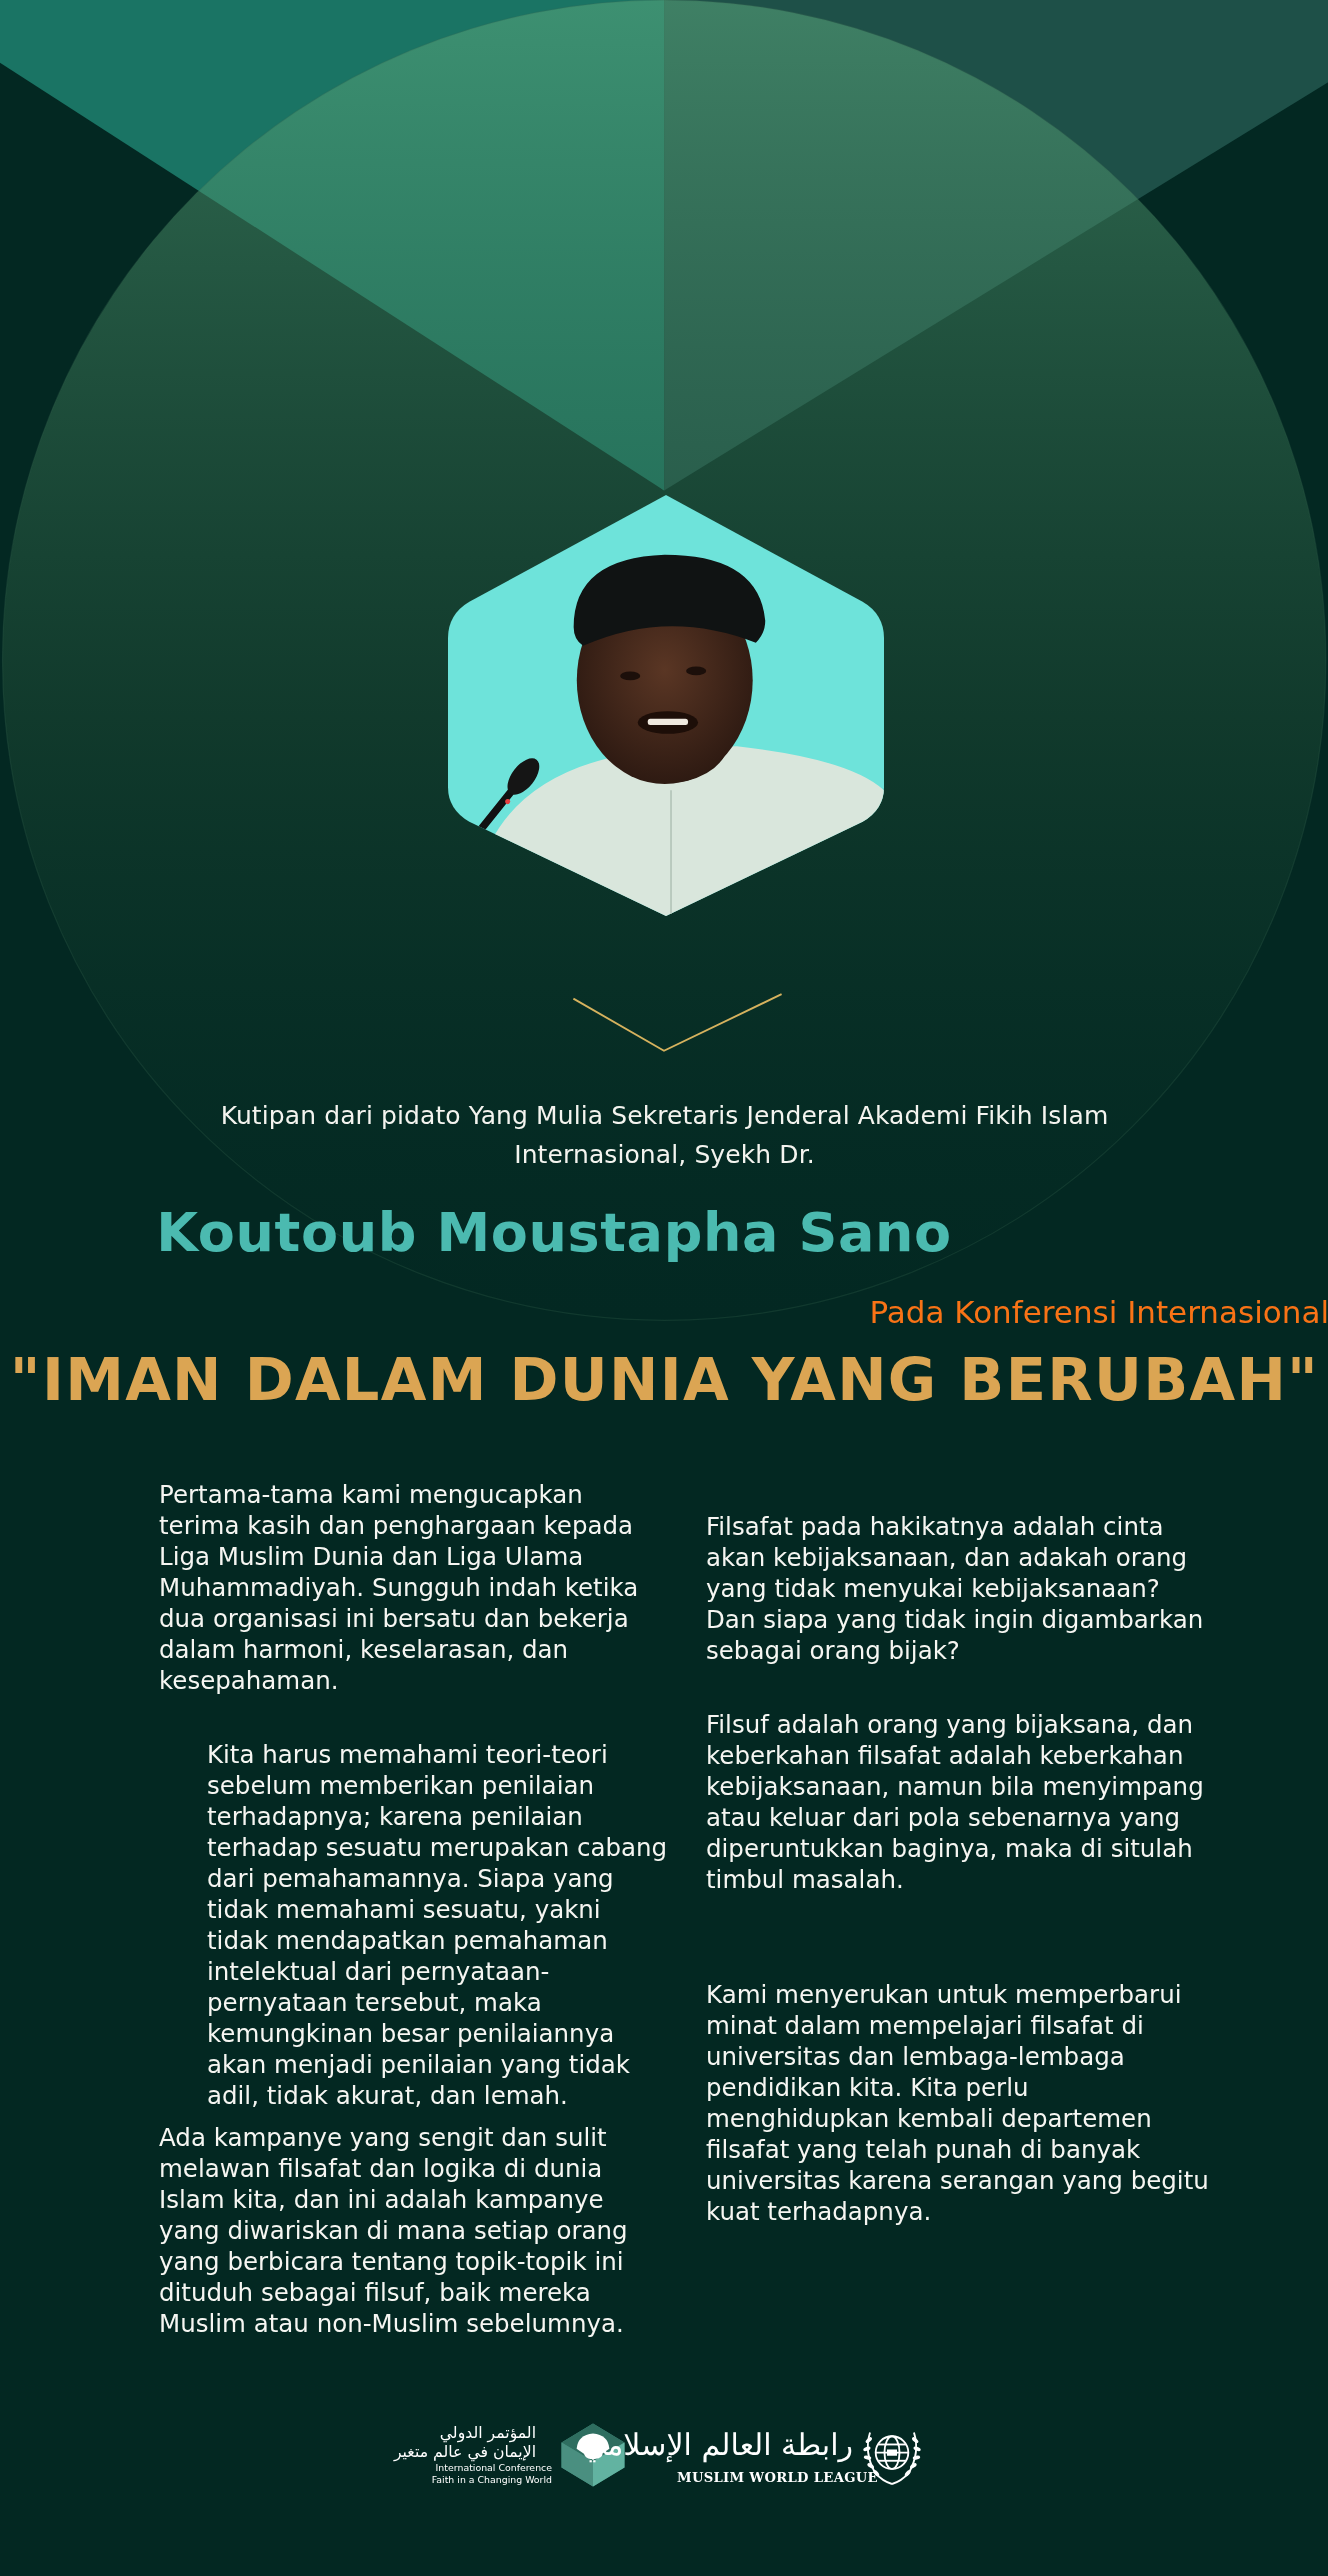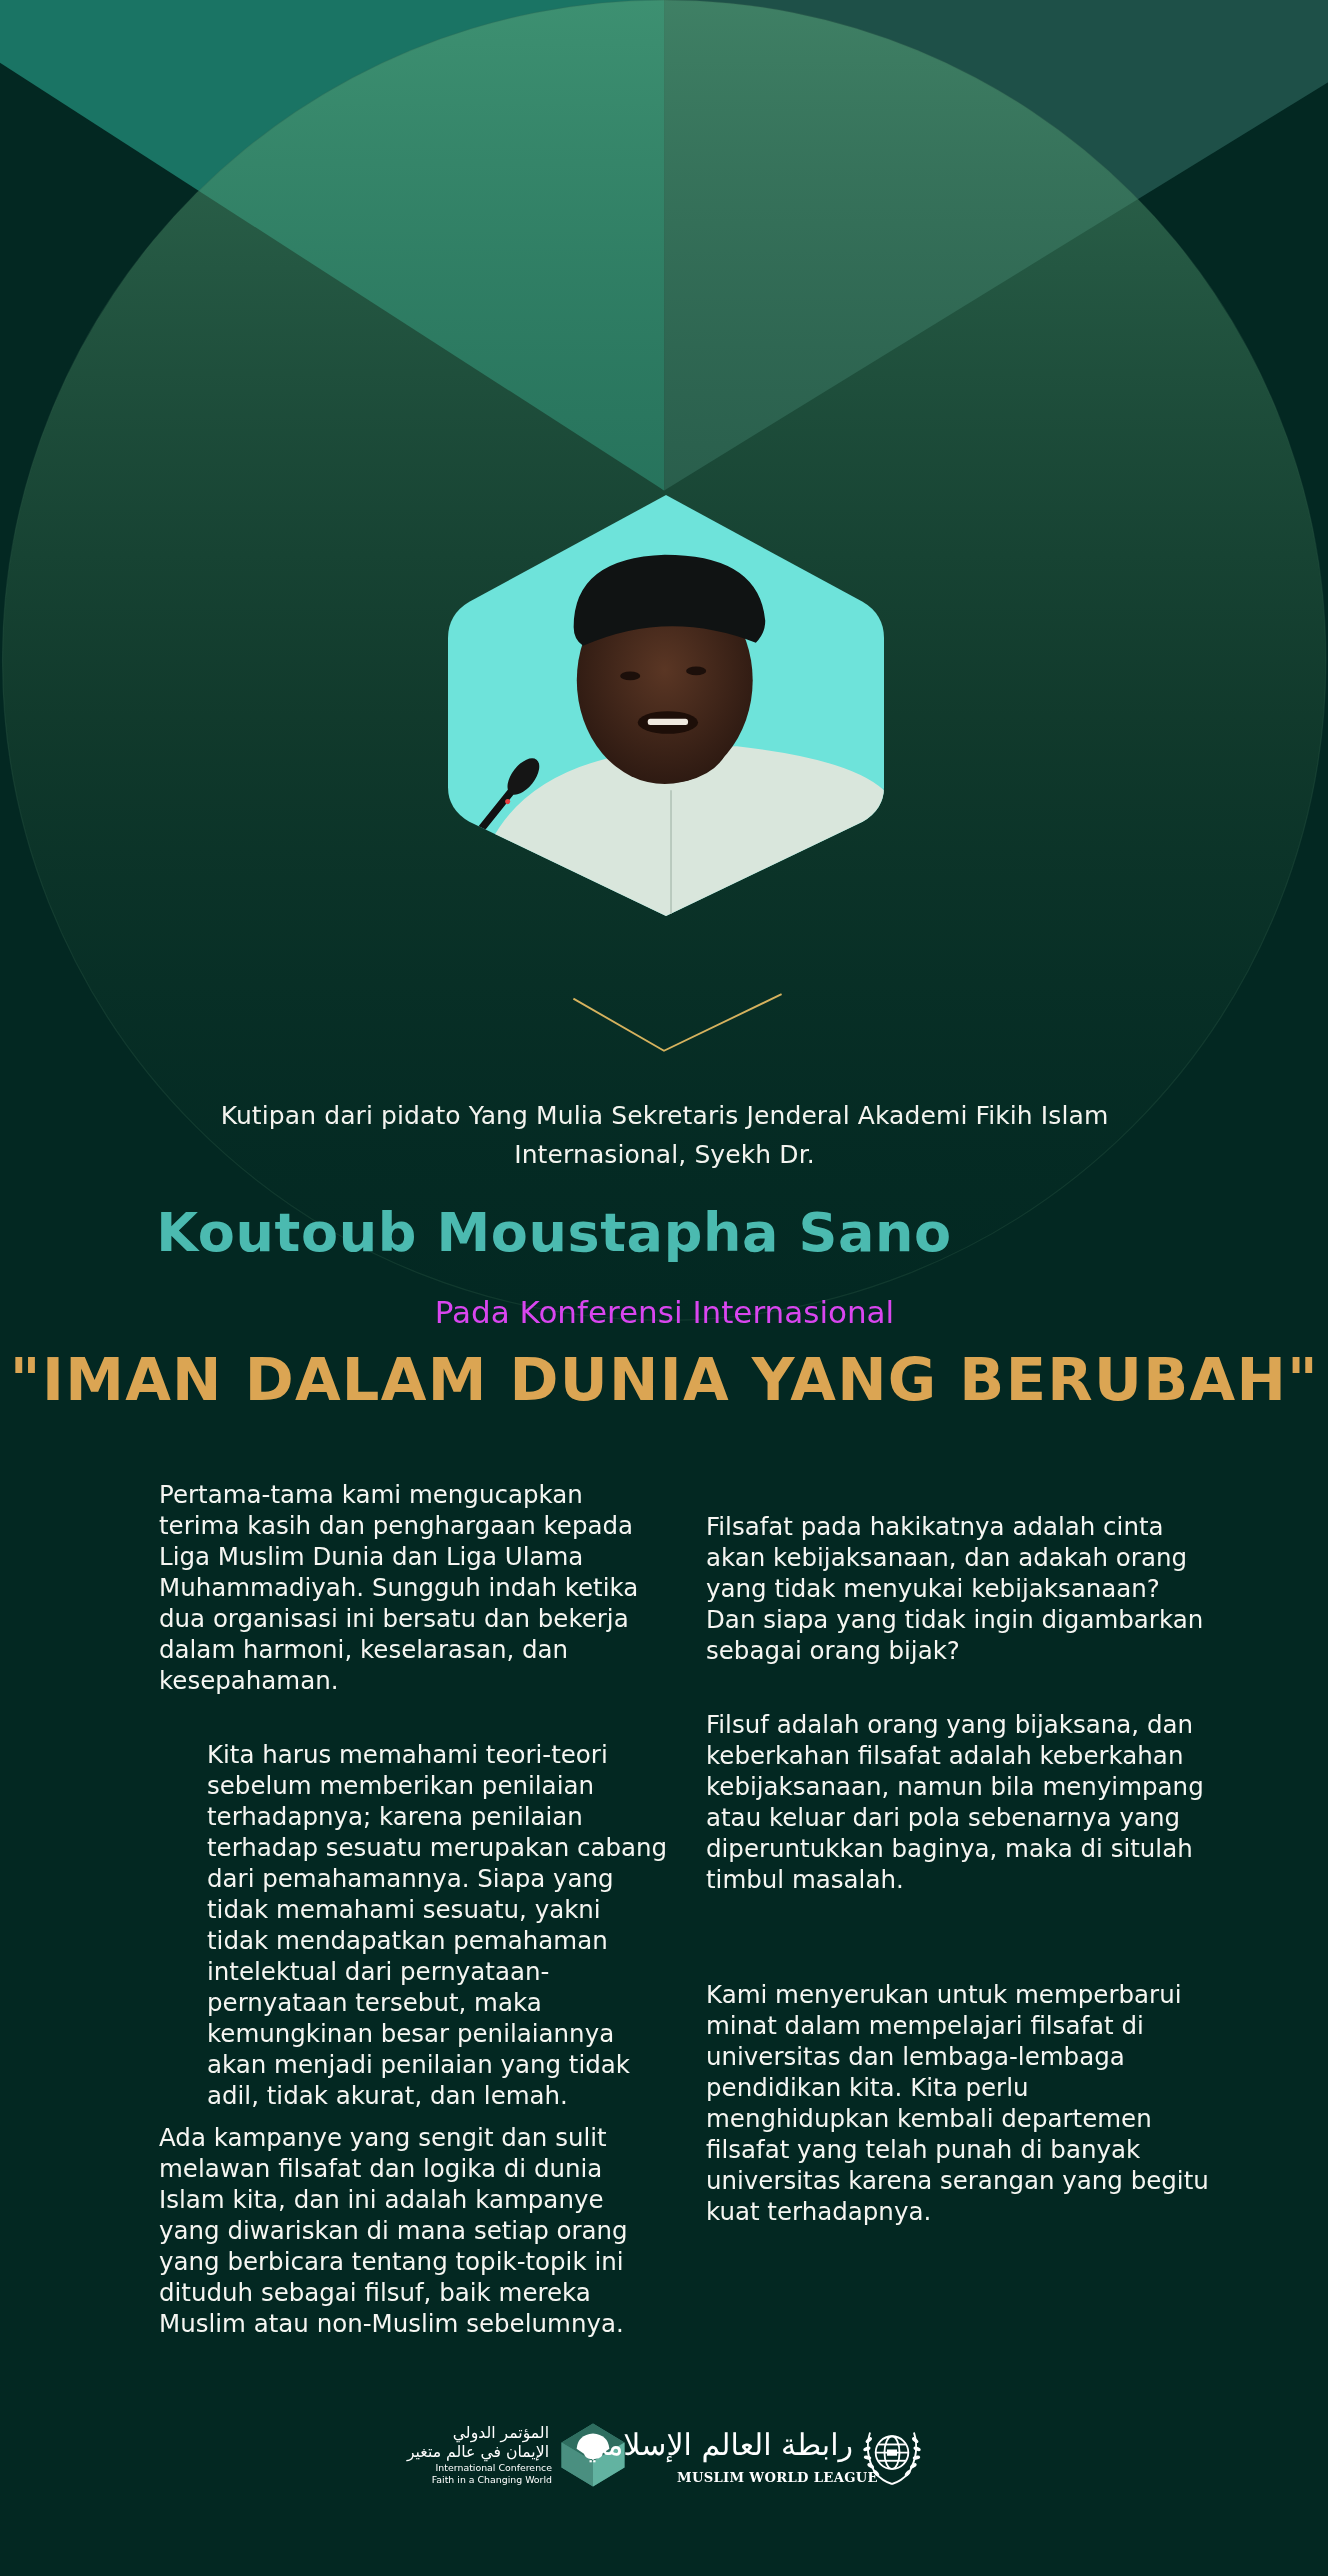--- a/index.html
+++ b/index.html
@@ -19,21 +19,21 @@
     text-align: center; color: #f4f4ef; font-size: 25px; line-height: 39px;
     font-family: "DejaVu Sans", sans-serif; letter-spacing: 0.1px; z-index: 3;
   }
   .speaker {
     position: absolute; left: 0; top: 1201px; width: 1108px;
     text-align: center; color: #4bbab0; font-size: 54px; font-weight: bold;
     font-family: "DejaVu Sans", sans-serif; letter-spacing: 0.6px; z-index: 3;
   }
   .conf-label {
     position: absolute; left: 0; top: 1294px; width: 1329px;
-    text-align: center; color: #d946ef; font-size: 31px; z-index: 3;
+    text-align: right; color: #f97316; font-size: 31px; z-index: 3;
     font-family: "DejaVu Sans", sans-serif;
   }
   .conf-title {
     position: absolute; left: 0; top: 1345px; width: 1329px;
     text-align: center; color: #dba553; font-size: 59px; font-weight: bold; z-index: 3;
     font-family: "DejaVu Sans", sans-serif; letter-spacing: 1.3px;
   }
 
   .col {
     position: absolute; z-index: 3; color: #f6f6f2;
@@ -45,21 +45,21 @@
   .col-left .p1 { position: absolute; top: 0; }
   .col-left .p2 { position: absolute; top: 260px; margin-left: 48px; }
   .col-left .p3 { position: absolute; top: 643px; }
   .col-right .p1 { position: absolute; top: 0; margin-top: 32px; }
   .col-right .p2 { position: absolute; top: 230px; }
   .col-right .p3 { position: absolute; top: 500px; }
 
   .footer { position: absolute; left: 0; top: 2415px; width: 1329px; height: 88px; z-index: 3; }
   .logo-conf { position: absolute; left: 401px; top: 5px; width: 226px; height: 75px; }
   .logo-conf .ar {
-    position: absolute; right: 78px; top: 2.5px; color: #ffffff; font-size: 15.7px; line-height: 19px;
+    position: absolute; right: 91px; top: 2.5px; color: #ffffff; font-size: 15.7px; line-height: 19px;
     text-align: right; direction: rtl; font-family: "DejaVu Sans", sans-serif; white-space: nowrap;
   }
   .logo-conf .en {
     position: absolute; right: 75px; top: 42px; color: #ffffff; font-size: 9.4px; line-height: 12px;
     text-align: right; font-family: "DejaVu Sans", sans-serif; white-space: nowrap;
   }
   .logo-conf .mark { position: absolute; right: 0; top: 1.3px; width: 68px; height: 68px; }
 
   .logo-mwl { position: absolute; left: 672px; top: 5px; width: 252px; height: 75px; }
   .logo-mwl .ar {

